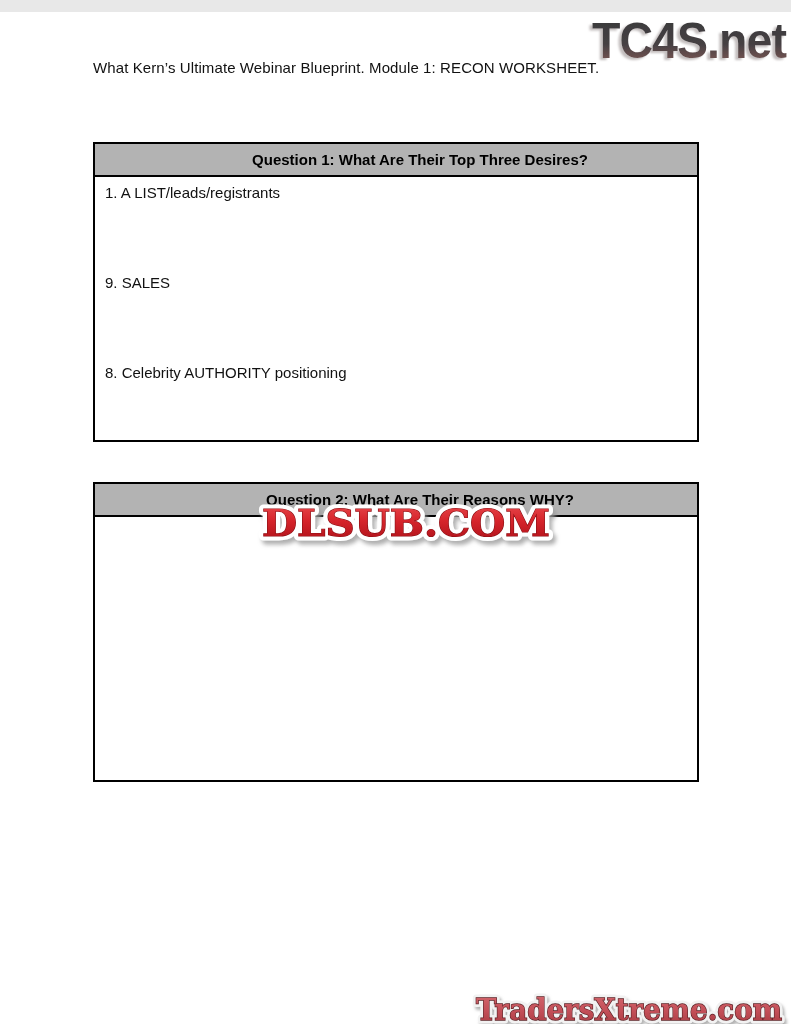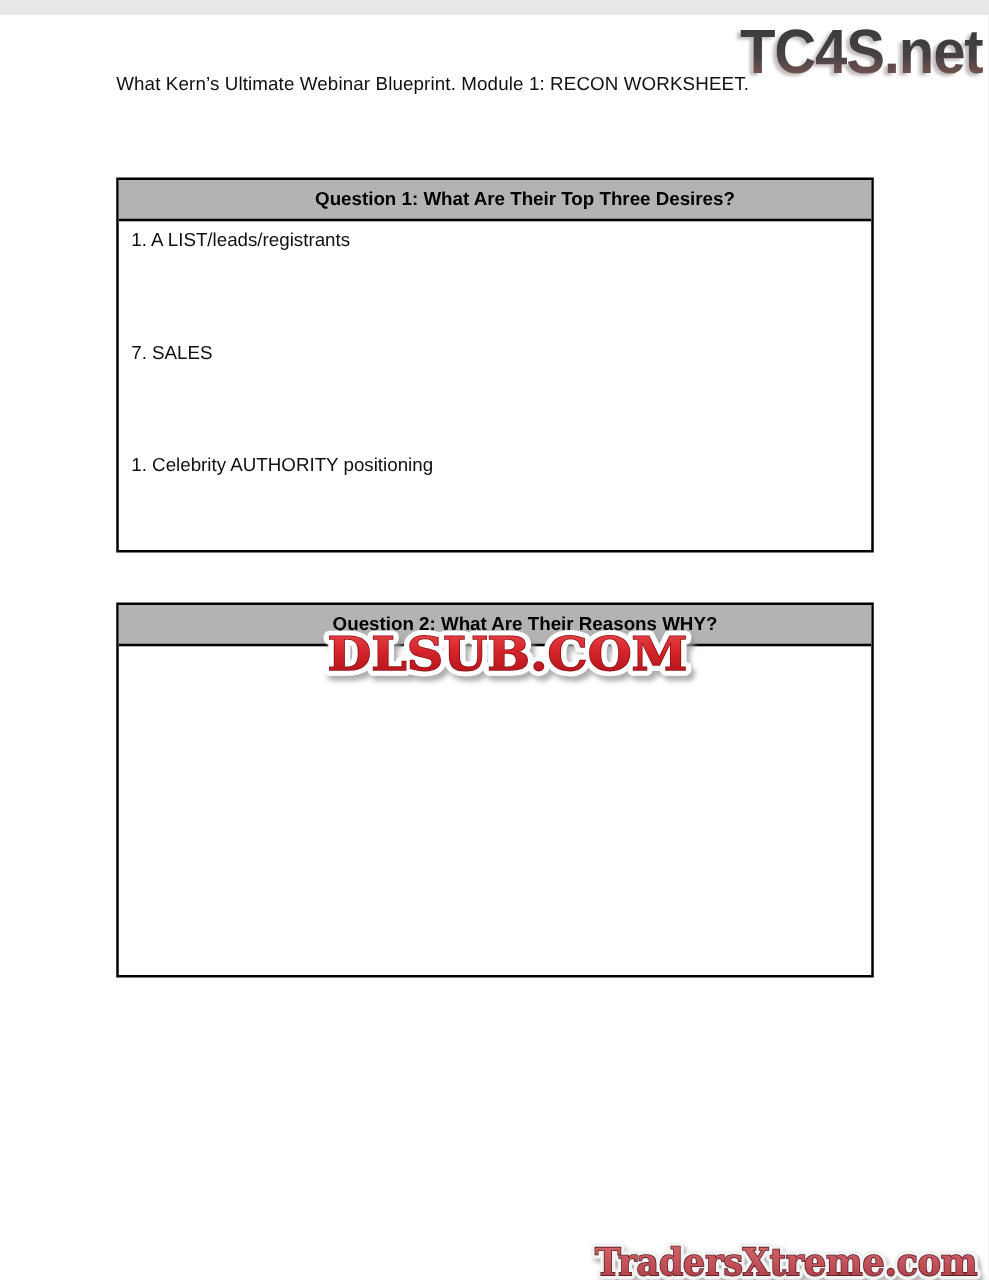--- a/index.html
+++ b/index.html
@@ -122,22 +122,22 @@
     </defs>
     <text class="tc4s-text" x="199" y="46" text-anchor="end" textLength="194" lengthAdjust="spacingAndGlyphs" fill="url(#tc4sGrad)" filter="url(#tc4sShadow)">TC4S.net</text>
   </svg>
 
   <div class="doc-title">What Kern’s Ultimate Webinar Blueprint. Module 1: RECON WORKSHEET.</div>
 
   <div class="qtable q1">
     <div class="qtable-header">Question 1: What Are Their Top Three Desires?</div>
     <div class="qtable-body">
       <div class="qrow r0">1. A LIST/leads/registrants</div>
-      <div class="qrow r1">7. SALES</div>
-      <div class="qrow r2">1. Celebrity AUTHORITY positioning</div>
+      <div class="qrow r1">9. SALES</div>
+      <div class="qrow r2">8. Celebrity AUTHORITY positioning</div>
     </div>
   </div>
 
   <div class="qtable q2">
     <div class="qtable-header">Question 2: What Are Their Reasons WHY?</div>
   </div>
 
   <svg class="dlsub-svg" viewBox="0 0 300 56" aria-hidden="true">
     <defs>
       <linearGradient id="dlsubGrad" x1="0" y1="0" x2="0" y2="1">

